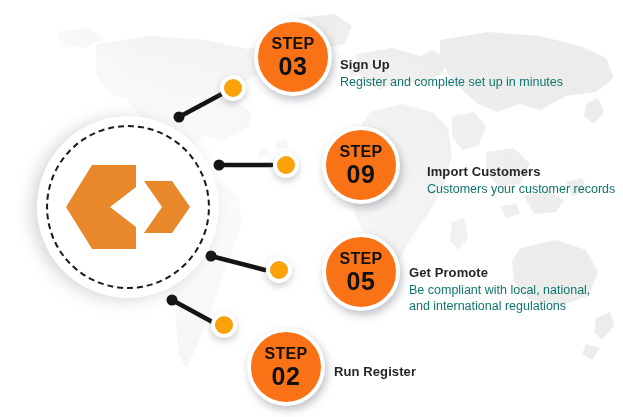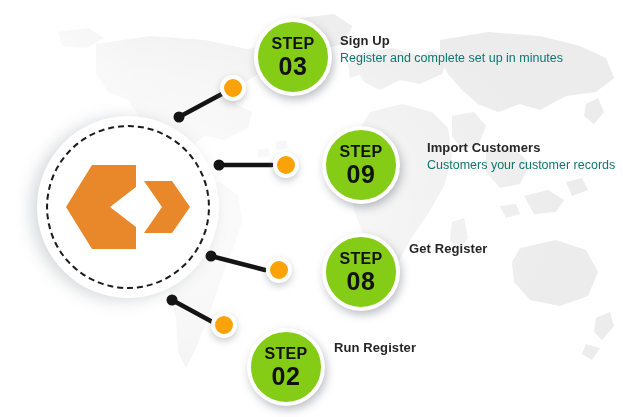--- a/index.html
+++ b/index.html
@@ -84,21 +84,21 @@
     box-sizing: border-box;
     box-shadow: 0 3px 7px rgba(120,125,135,0.40);
   }
 
   
   .step-circle {
     position: absolute;
     width: 78px;
     height: 78px;
     border-radius: 50%;
-    background: #84cc16;
+    background: #f97316;
     border: 4px solid #ffffff;
     box-sizing: border-box;
     box-shadow: 2px 4px 9px rgba(110,116,128,0.45);
     display: flex;
     flex-direction: column;
     align-items: center;
     justify-content: center;
     color: #111111;
     line-height: 1;
   }
@@ -111,20 +111,21 @@
   .step-num {
     font-size: 25px;
     font-weight: bold;
     letter-spacing: 0.5px;
   }
 
   
   .step-text {
     position: absolute;
     color: #333333;
+    margin-top: 24px;
   }
   .step-title {
     font-size: 13px;
     font-weight: bold;
     color: #262626;
     margin: 0 0 2px 0;
     letter-spacing: 0.1px;
   }
   .step-desc {
     font-size: 12.5px;
@@ -234,24 +235,25 @@
     <span class="step-word">STEP</span>
     <span class="step-num">09</span>
   </div>
   <div class="step-text" style="left:427px; top:140px; width:206px;">
     <p class="step-title">Import Customers</p>
     <p class="step-desc">Customers your customer records</p>
   </div>
 
   <div class="step-circle" style="left:322px; top:233px;">
     <span class="step-word">STEP</span>
-    <span class="step-num">08</span>
+    <span class="step-num">05</span>
   </div>
   <div class="step-text" style="left:409px; top:241px; width:190px;">
-    <p class="step-title">Get Register</p>
+    <p class="step-title">Get Promote</p>
+    <p class="step-desc">Be compliant with local, national, and international regulations</p>
   </div>
 
   <div class="step-circle" style="left:247px; top:328px;">
     <span class="step-word">STEP</span>
     <span class="step-num">02</span>
   </div>
   <div class="step-text" style="left:334px; top:340px; width:190px;">
     <p class="step-title">Run Register</p>
   </div>
 

